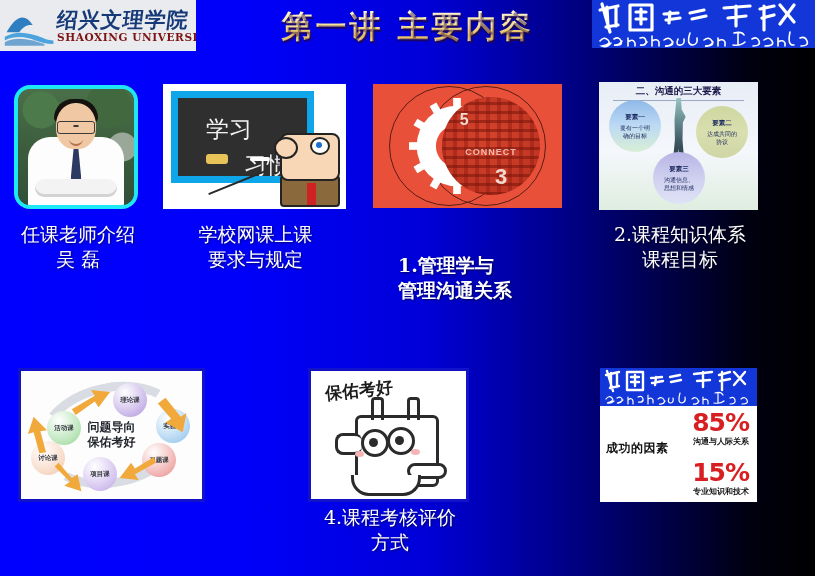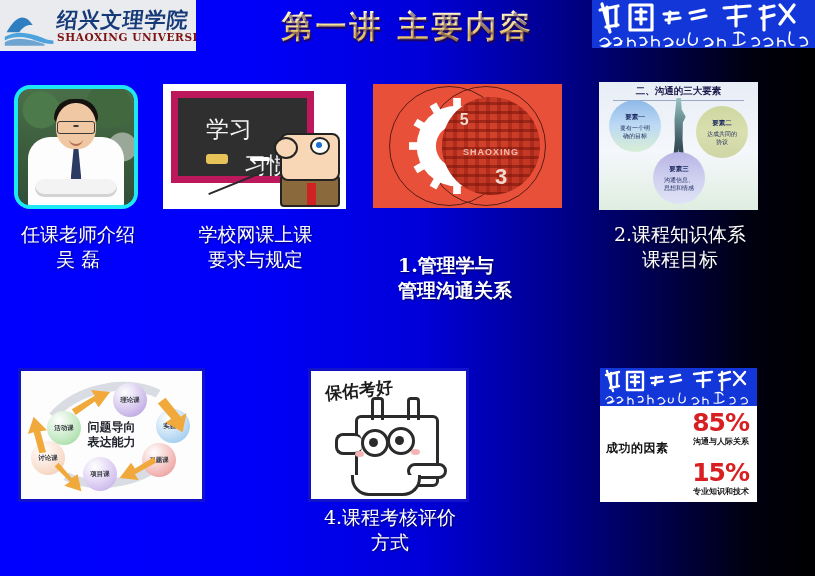--- a/index.html
+++ b/index.html
@@ -104,21 +104,21 @@
   .portrait .arms{
     position:absolute;left:50%;bottom:8px;transform:translateX(-50%);
     width:82px;height:18px;background:#f3f3f3;border-radius:9px;
     box-shadow:0 -3px 0 rgba(180,180,180,.5) inset;
   }
 
   
   .board{left:163px;top:84px;width:183px;height:125px;background:#ffffff;}
   .board .frame{
     position:absolute;left:8px;top:7px;width:143px;height:92px;
-    background:#2f2f2f;border:7px solid #be185d;box-sizing:border-box;
+    background:#2f2f2f;border:7px solid #0ea5e9;box-sizing:border-box;
   }
   .board .w1{position:absolute;left:28px;top:16px;color:#f2f2f2;font-size:23px;font-family:"DejaVu Serif",serif;}
   .board .w2{position:absolute;left:66px;top:52px;color:#f2f2f2;font-size:23px;font-family:"DejaVu Serif",serif;}
   .board .sponge{position:absolute;left:28px;bottom:12px;width:22px;height:10px;background:#e8c35a;border-radius:3px;}
   .board .chalk{position:absolute;left:72px;bottom:15px;width:20px;height:4px;background:#fff;border-radius:2px;}
   .board .teacher{
     position:absolute;right:4px;bottom:2px;width:72px;height:78px;
   }
   .board .tface{
     position:absolute;right:2px;bottom:26px;width:56px;height:44px;background:#f7d7b5;
@@ -357,21 +357,21 @@
         <rect x="46" y="0" width="8" height="14" transform="rotate(120 50 50)"></rect>
         <rect x="46" y="0" width="8" height="14" transform="rotate(150 50 50)"></rect>
         <rect x="46" y="0" width="8" height="14" transform="rotate(210 50 50)"></rect>
         <rect x="46" y="0" width="8" height="14" transform="rotate(240 50 50)"></rect>
         <rect x="46" y="0" width="8" height="14" transform="rotate(300 50 50)"></rect>
         <rect x="46" y="0" width="8" height="14" transform="rotate(330 50 50)"></rect>
       </g>
     </svg>
     <div class="collage">
       <span class="n5">5</span>
-      <span class="cw">SHAOXING</span>
+      <span class="cw">CONNECT</span>
       <span class="n3">3</span>
     </div>
   </div>
   <div class="cap c3 bold">1.管理学与
     管理沟通关系</div>
 
   <div class="thumb elem">
     <div class="ttl">二、沟通的三大要素</div>
     <div class="figure"></div>
     <div class="bub b1">
@@ -389,21 +389,21 @@
       <span style="white-space:pre-line">沟通信息、
 思想和情感</span>
     </div>
   </div>
   <div class="cap c4">2.课程知识体系
 课程目标</div>
 
   <div class="thumb cycle">
     <div class="arc"></div>
     <div class="ctr">问题导向
-表达能力</div>
+保佑考好</div>
     <div class="sp s0">理论课</div>
     <div class="sp s1">实验课</div>
     <div class="sp s2">习题课</div>
     <div class="sp s3">项目课</div>
     <div class="sp s4">讨论课</div>
     <div class="sp s5">活动课</div>
     <svg viewBox="0 0 187 134" width="181" height="128" style="position:absolute;left:0;top:0">
       <g fill="#f0a93a">
         <path d="M52 40 L76 26 L72 20 L92 22 L80 38 L76 32 L56 46 Z"></path>
         <path d="M150 28 L166 48 L172 44 L168 64 L150 54 L156 50 L142 34 Z"></path>

